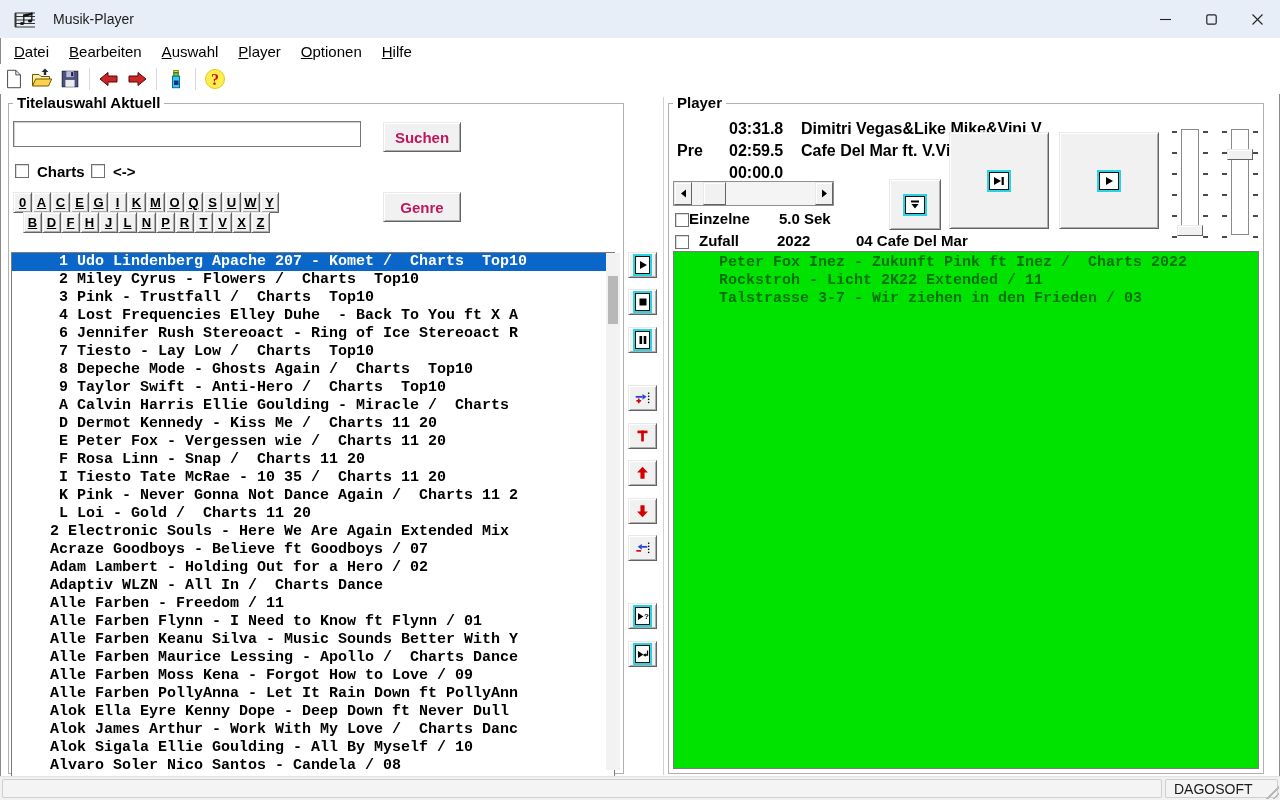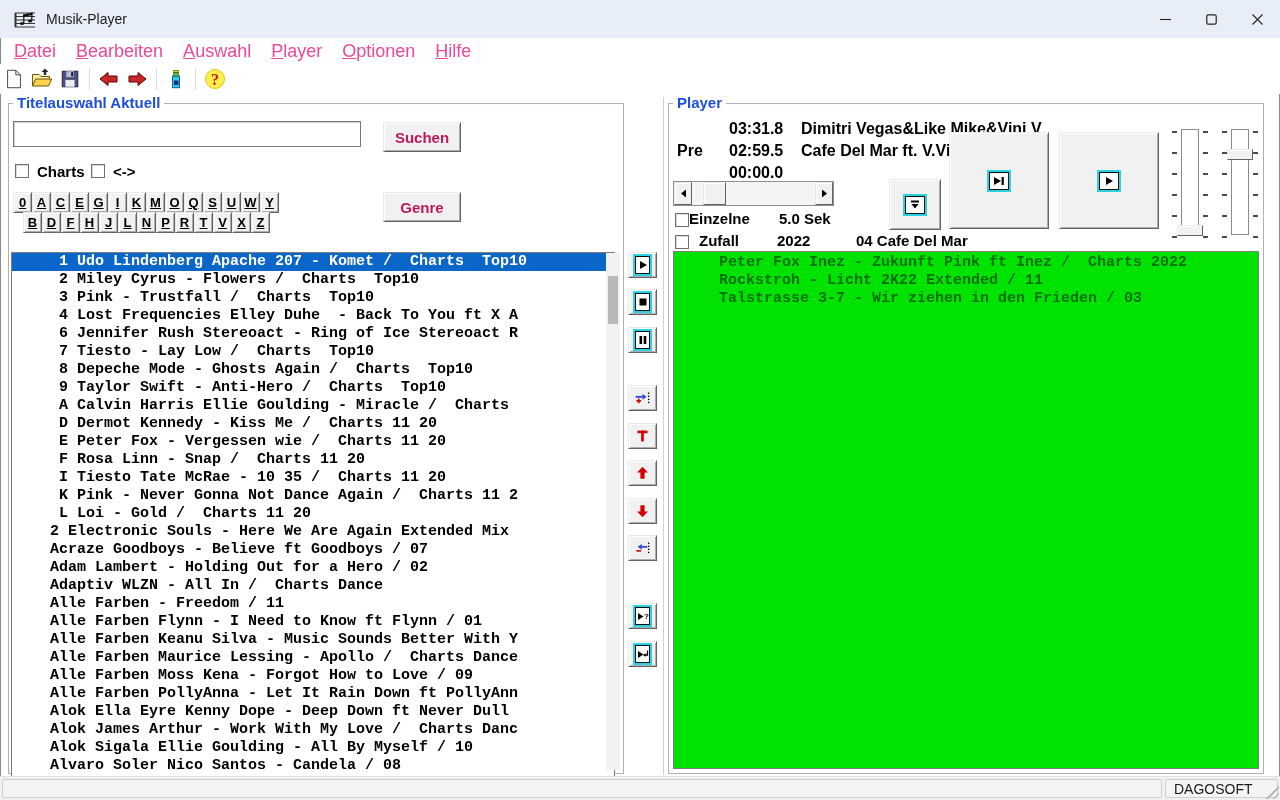--- a/index.html
+++ b/index.html
@@ -3,38 +3,38 @@
 <meta charset="utf-8">
 <style>
   html,body{margin:0;padding:0;background:#444;}
   .window{position:relative;width:1280px;height:800px;background:#ffffff;
     font-family:"Liberation Sans",sans-serif;overflow:hidden;
     box-shadow:inset 0 0 0 1px #8a8a8a;}
   
   #titlebar{position:absolute;left:0;top:0;right:0;height:38px;
     background:var(--titlebar,#e8eef7);display:flex;align-items:center;}
   #app-icon{margin-left:13px;width:24px;height:20px;flex:0 0 auto;}
-  #app-title{margin-left:9px;font-size:14px;color:#1b1b1b;}
+  #app-title{margin-left:16px;font-size:14px;color:#1b1b1b;}
   .wbtns{position:absolute;right:0;top:0;height:38px;display:flex;}
   .wbtn{width:46px;height:38px;display:flex;align-items:center;justify-content:center;}
   
   #menubar{position:absolute;left:4px;top:38px;right:0;height:26px;background:#fff;
     display:flex;align-items:center;}
-  #menubar .menu-item{display:inline-block;padding:3px 10px;font-size:18px;color:#ec4899;}
+  #menubar .menu-item{display:inline-block;padding:3px 10px;font-size:15px;color:#000000;}
   #menubar .menu-item::first-letter{text-decoration:underline;}
   
   #toolbar{position:absolute;left:0;top:64px;right:0;height:30px;background:#fff;
     display:flex;align-items:center;}
   .tb-btn{width:28px;height:26px;display:flex;align-items:center;justify-content:center;}
   .tb-sep{width:1px;height:22px;background:#dadada;margin:0 5px;}
   
   .groupbox{position:absolute;border:1px solid #b0b0b0;background:#fff;
     box-shadow:inset 1px 1px 0 #fdfdfd;}
   .gb-label{position:absolute;top:-10px;left:4px;background:#fff;padding:0 4px;
-    font-weight:bold;font-size:15px;color:#1d4ed8;white-space:nowrap;}
+    font-weight:bold;font-size:15px;color:#000000;white-space:nowrap;}
   #left-group{left:8px;top:103px;width:614px;height:669px;}
   #player-group{left:668px;top:103px;width:594px;height:669px;}
   
   .btn{background:#f1f1f1;border:1px solid;border-color:#e9e9e9 #636363 #636363 #e9e9e9;
     box-shadow:inset 1px 1px 0 #ffffff, inset -1px -1px 0 #adadad;
     display:flex;align-items:center;justify-content:center;
     font-weight:bold;font-size:15px;color:#be185d;box-sizing:border-box;}
   .cb{position:absolute;width:14px;height:14px;background:#fff;border:1px solid #6f6f6f;
     box-shadow:inset 1px 1px 0 #d9d9d9;box-sizing:border-box;}
   .lbl{position:absolute;font-weight:bold;font-size:15px;color:#000;white-space:nowrap;}

